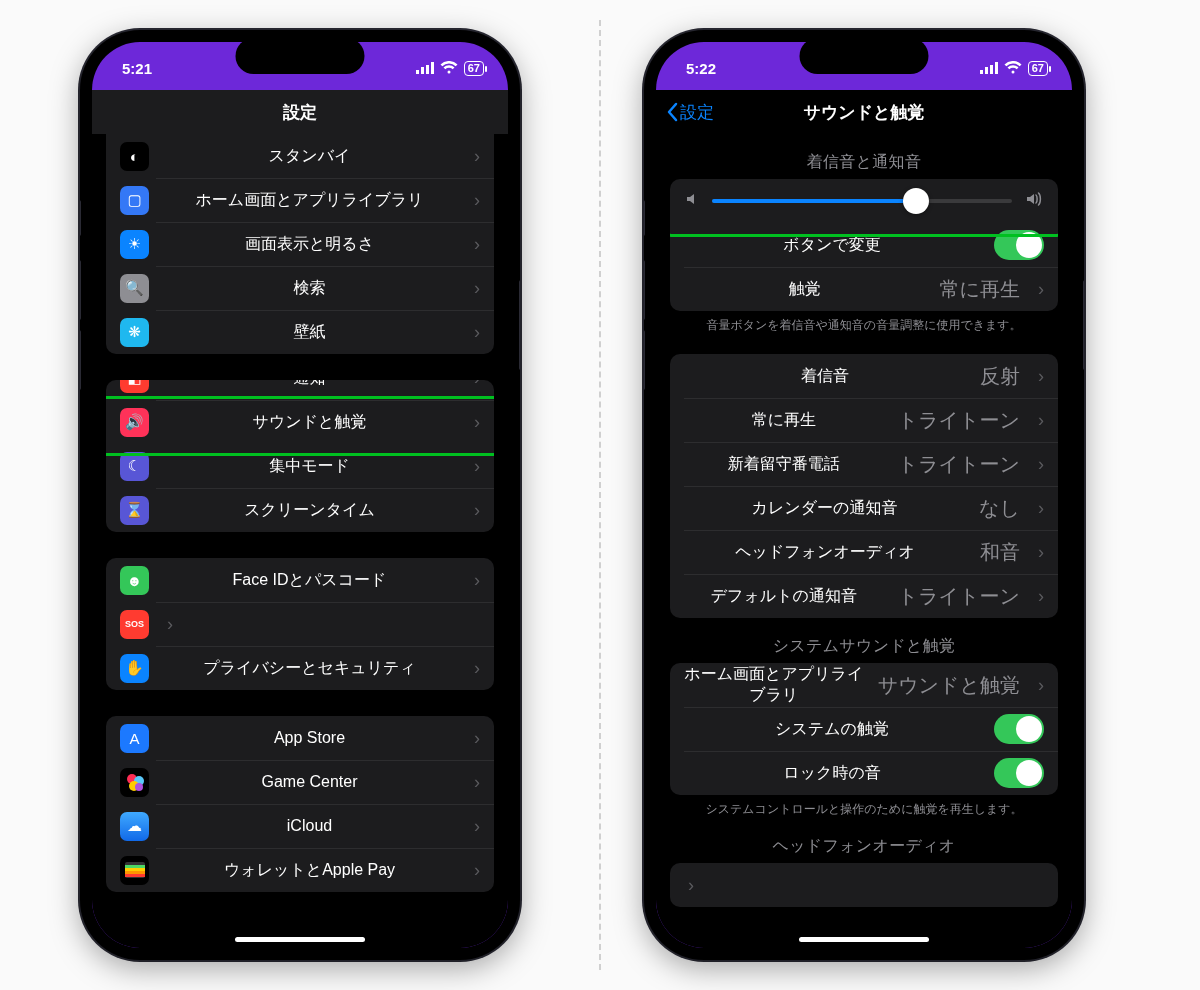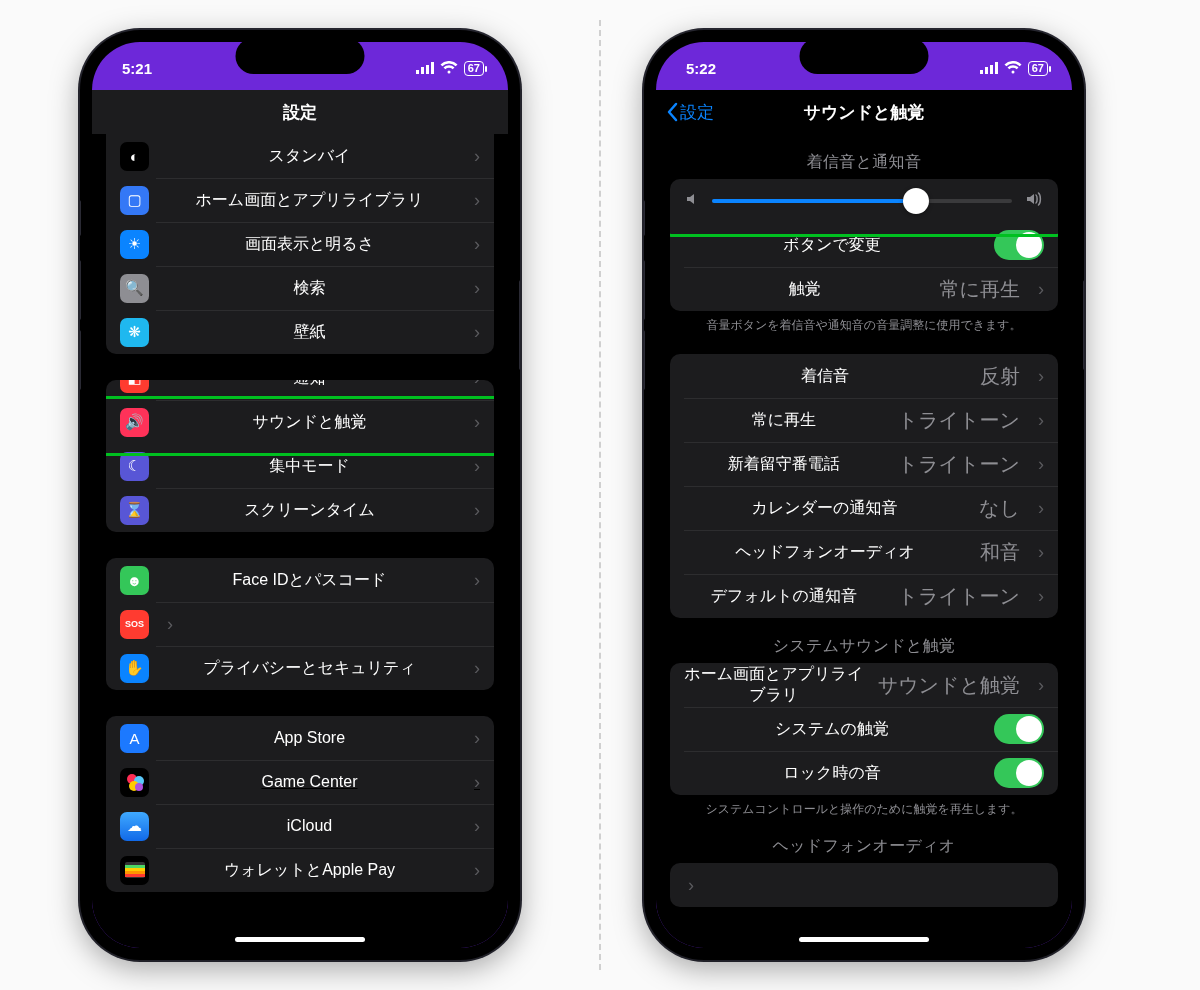--- a/index.html
+++ b/index.html
@@ -328,21 +328,21 @@
               <span class="chev">›</span>
             </div>
           </div>
           <div class="section-spacer"></div>
           <div class="group">
             <div class="row" style="position: relative;">
               <div class="icon" style="background: rgb(28, 121, 255);">A</div>
               <div class="label">App Store</div>
               <span class="chev">›</span>
             </div>
-            <div class="row" style="position: relative; text-decoration: underline;">
+            <div class="row" style="position: relative;">
               <div class="icon" style="background: rgb(0, 0, 0);">
                 <svg width="22" height="22">
                   <circle cx="8" cy="8" r="5" fill="#ff2d55"></circle>
                   <circle cx="15" cy="10" r="5" fill="#5ac8fa"></circle>
                   <circle cx="10" cy="15" r="5" fill="#ffcc00"></circle>
                   <circle cx="15" cy="16" r="4" fill="#af52de"></circle>
                 </svg>
               </div>
               <div class="label">Game Center</div>
               <span class="chev">›</span>

